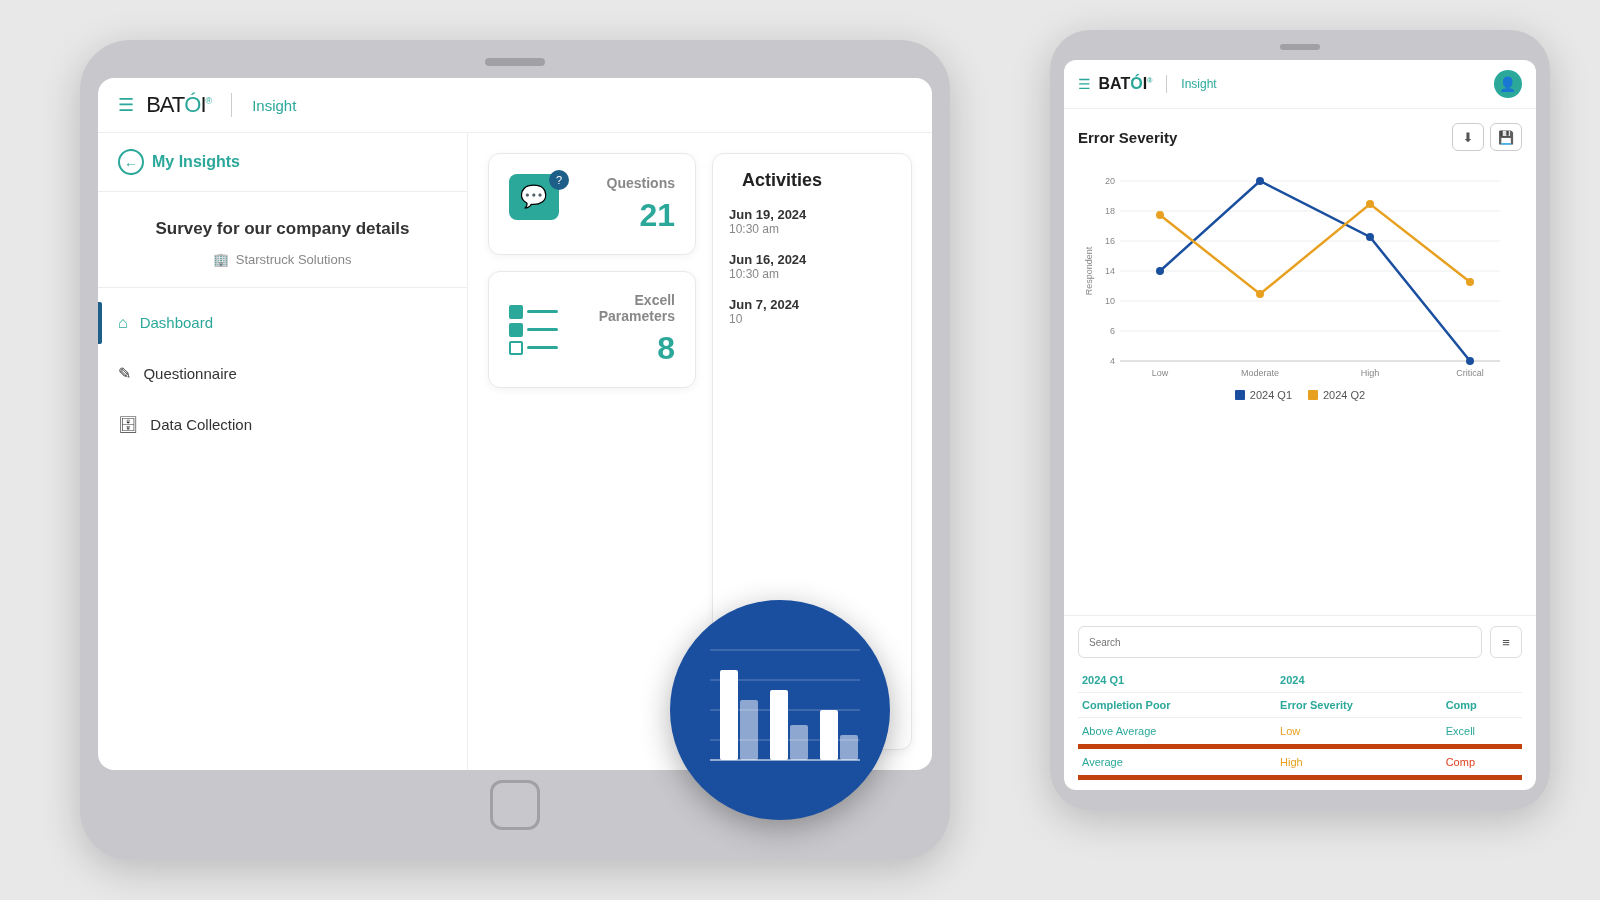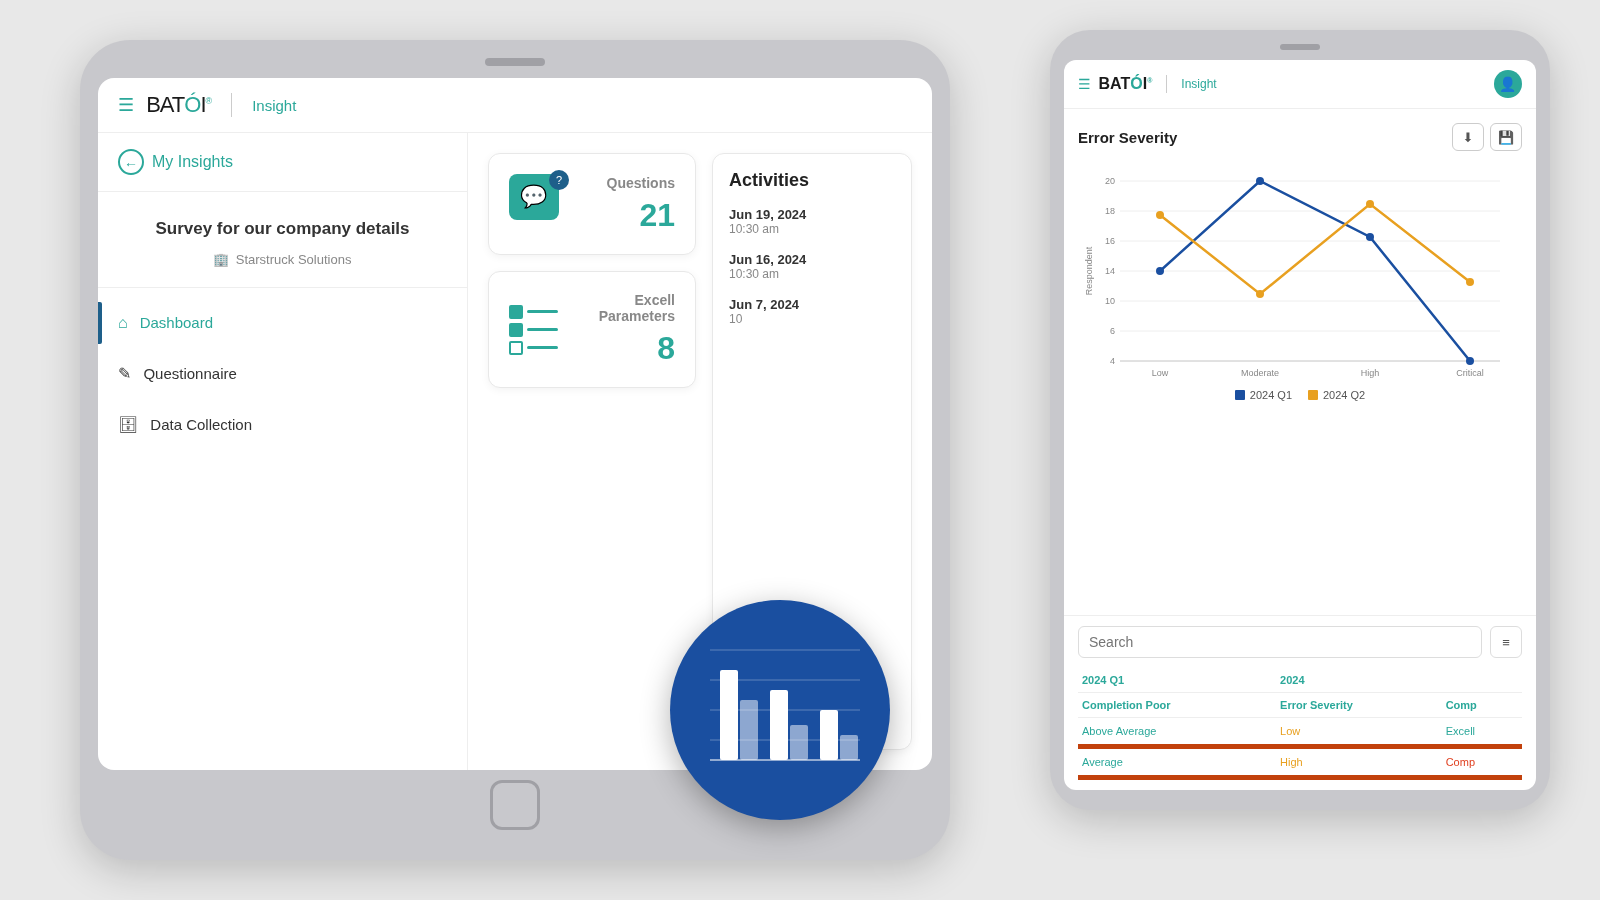--- a/index.html
+++ b/index.html
@@ -124,21 +124,21 @@
       border: 2px solid #2ba89a;
       display: flex;
       align-items: center;
       justify-content: center;
       color: #2ba89a;
       font-size: 14px;
     }
     .my-insights-label {
       color: #2ba89a;
       font-size: 16px;
-      font-weight: 400;
+      font-weight: 700;
     }
 
     .survey-info {
       padding: 24px 20px 20px;
       border-bottom: 1px solid #eee;
       text-align: center;
     }
     .survey-title {
       font-size: 17px;
       font-weight: 600;
@@ -326,20 +326,21 @@
       border: 1px solid #e8e8e8;
       border-radius: 12px;
       padding: 16px;
       box-shadow: 0 2px 8px rgba(0,0,0,0.05);
     }
     .activities-title {
       font-size: 18px;
       font-weight: 700;
       color: #222;
       margin-bottom: 16px;
+      margin-left: 13px;
     }
     .activity-item {
       margin-bottom: 16px;
     }
     .activity-date {
       font-size: 13px;
       font-weight: 600;
       color: #333;
     }
     .activity-time {
@@ -475,21 +476,21 @@
       flex: 1;
       border: 1.5px solid #ddd;
       border-radius: 6px;
       padding: 6px 10px;
       display: flex;
       align-items: center;
     }
     .search-input {
       border: none;
       outline: none;
-      font-size: 14px;
+      font-size: 10px;
       color: #4d7c0f;
       width: 100%;
     }
     .list-btn {
       width: 32px;
       height: 32px;
       border: 1.5px solid #ddd;
       border-radius: 6px;
       display: flex;
       align-items: center;

